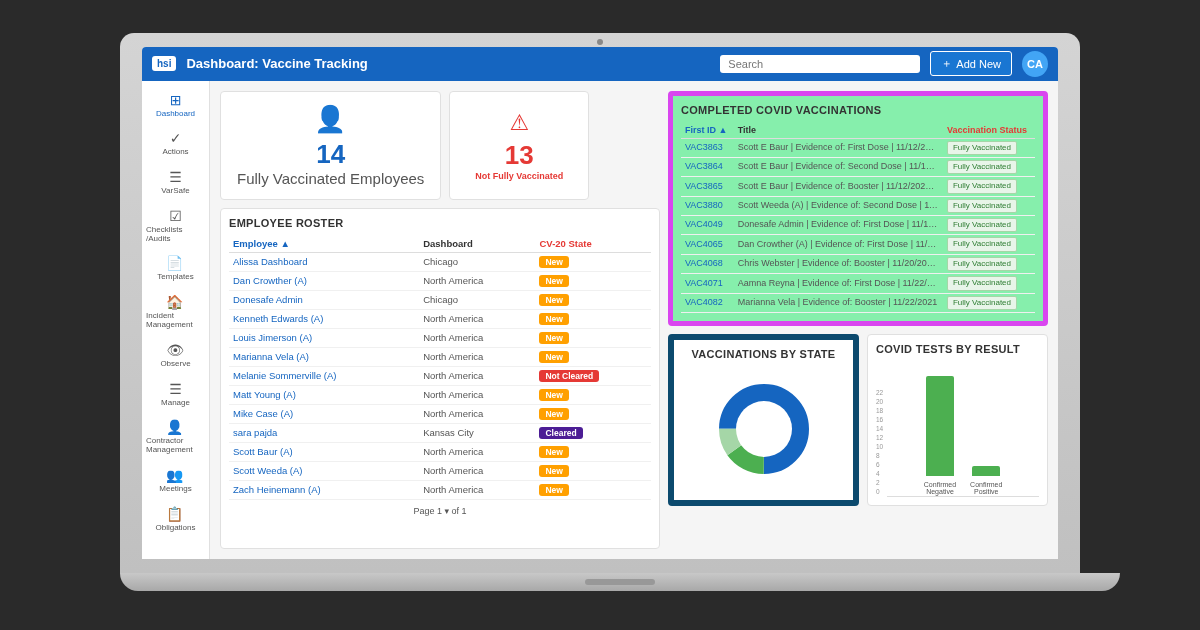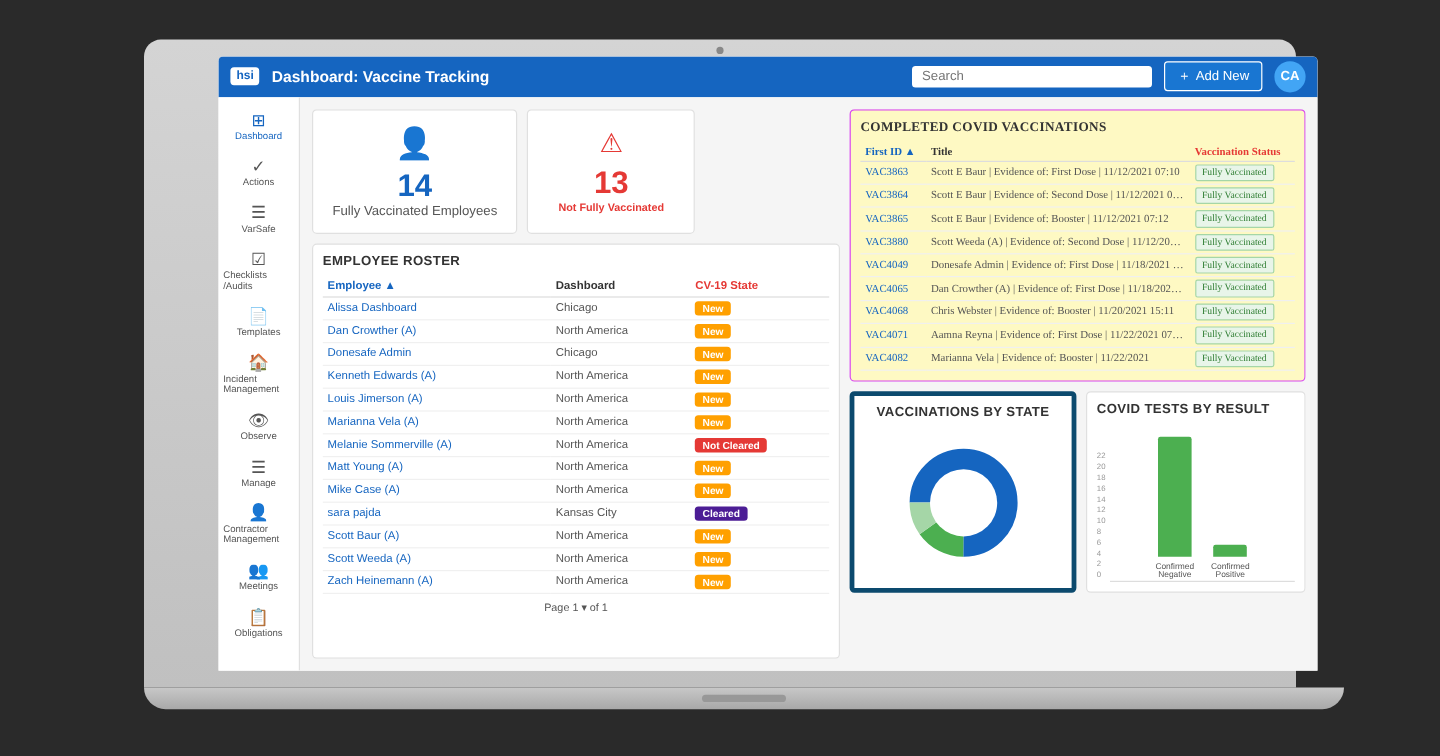--- a/index.html
+++ b/index.html
@@ -208,26 +208,25 @@
     .right-panel {
       width: 380px;
       display: flex;
       flex-direction: column;
       gap: 8px;
       flex-shrink: 0;
     }
 
     
     .vacc-section {
-      background: #fef9c3;
-      border: 1px solid #d946ef;
+      background: #86efac;
+      border: 5px solid #d946ef;
       border-radius: 4px;
       padding: 8px;
       overflow: hidden;
-      font-family: Liberation Serif, serif;
     }
     .vacc-table {
       width: 100%;
       border-collapse: collapse;
       font-size: 9px;
     }
     .vacc-table th {
       text-align: left;
       color: #333;
       font-weight: bold;
@@ -253,21 +252,21 @@
       white-space: nowrap;
     }
 
     
     .bottom-panels {
       display: flex;
       gap: 8px;
     }
     .vacc-by-state {
       background: #fff;
-      border: 4px solid #0c4a6e;
+      border: 6px solid #0c4a6e;
       border-radius: 4px;
       padding: 8px;
       flex: 1;
       display: flex;
       flex-direction: column;
       align-items: center;
     }
     .covid-tests {
       background: #fff;
       border: 1px solid #e0e0e0;
@@ -327,21 +326,21 @@
 <body>
 
 <div style="display:flex; flex-direction:column; align-items:center; justify-content:center; width:1200px; height:630px; background:#2a2a2a;">
 
   <div style="position:relative; width:960px; height:565px;">
 
     <div style="width:960px; height:540px; background:linear-gradient(180deg,#d4d4d4,#c0c0c0); border-radius:14px 14px 0 0; padding:14px 22px 0; position:relative;">
 
       <div style="position:absolute;top:6px;left:50%;transform:translateX(-50%);width:6px;height:6px;background:#888;border-radius:50%;"></div>
 
-      <div style="width:100%;height:512px;background:#fff;border-radius:4px 4px 0 0;overflow:hidden;margin-left:40px;">
+      <div style="width:100%;height:512px;background:#fff;border-radius:4px 4px 0 0;overflow:hidden;">
         <div class="app">
 
           <div class="topbar">
             <div class="topbar-logo">hsi</div>
             <div class="topbar-title">Dashboard: Vaccine Tracking</div>
             <input class="topbar-search" type="text" placeholder="Search" style="">
             <button class="topbar-add">
               <span>＋</span>
               <span>Add New</span>
             </button>
@@ -400,38 +399,38 @@
             <div class="content">
               <div class="main-content-row">
 
                 <div class="left-content">
 
                   <div class="top-row">
 
                     <div class="stat-card">
                       <div style="font-size:26px;color:#90a4ae;margin-bottom:4px;">👤</div>
                       <div style="font-size:26px;font-weight:bold;color:#1565c0;">14</div>
-                      <div style="font-size:11px;color:#555;text-align:center;">Fully Vaccinated Employees</div>
+                      <div style="font-size:15px;color:#555;text-align:center;">Fully Vaccinated Employees</div>
                     </div>
 
                     <div class="stat-card warning">
                       <div style="font-size:22px;color:#e53935;margin-bottom:4px;">⚠</div>
                       <div style="font-size:26px;font-weight:bold;color:#e53935;">13</div>
                       <div style="font-size:9px;color:#e53935;text-align:center;font-weight:bold;">Not Fully Vaccinated</div>
                     </div>
                   </div>
 
                   <div class="roster-section">
                     <div class="section-title">EMPLOYEE ROSTER</div>
                     <table class="roster-table">
                       <thead>
                         <tr>
                           <th class="sort-active">Employee ▲</th>
                           <th>Dashboard</th>
-                          <th style="color:#e53935;">CV-19 State</th>
+                          <th style="color:#e53935;">CV-20 State</th>
                         </tr>
                       </thead>
                       <tbody id="roster-tbody">
                       <tr>
                             <td><a href="#">Alissa Dashboard</a></td>
                             <td>Chicago</td>
                             <td><span class="badge badge-new">New</span></td>
                           </tr>
                           <tr>
                             <td><a href="#">Dan Crowther (A)</a></td>

